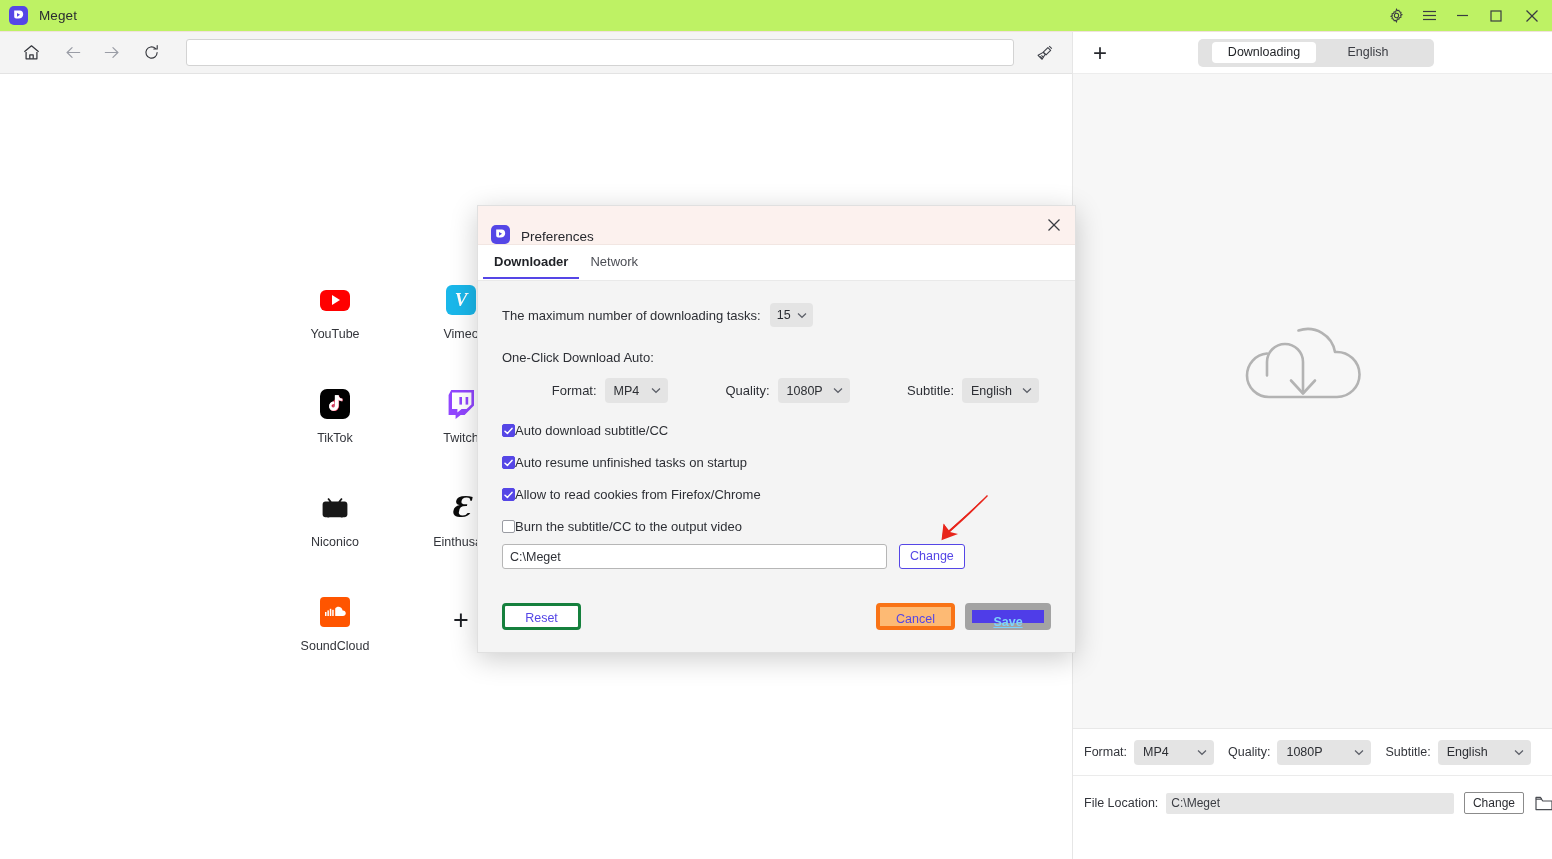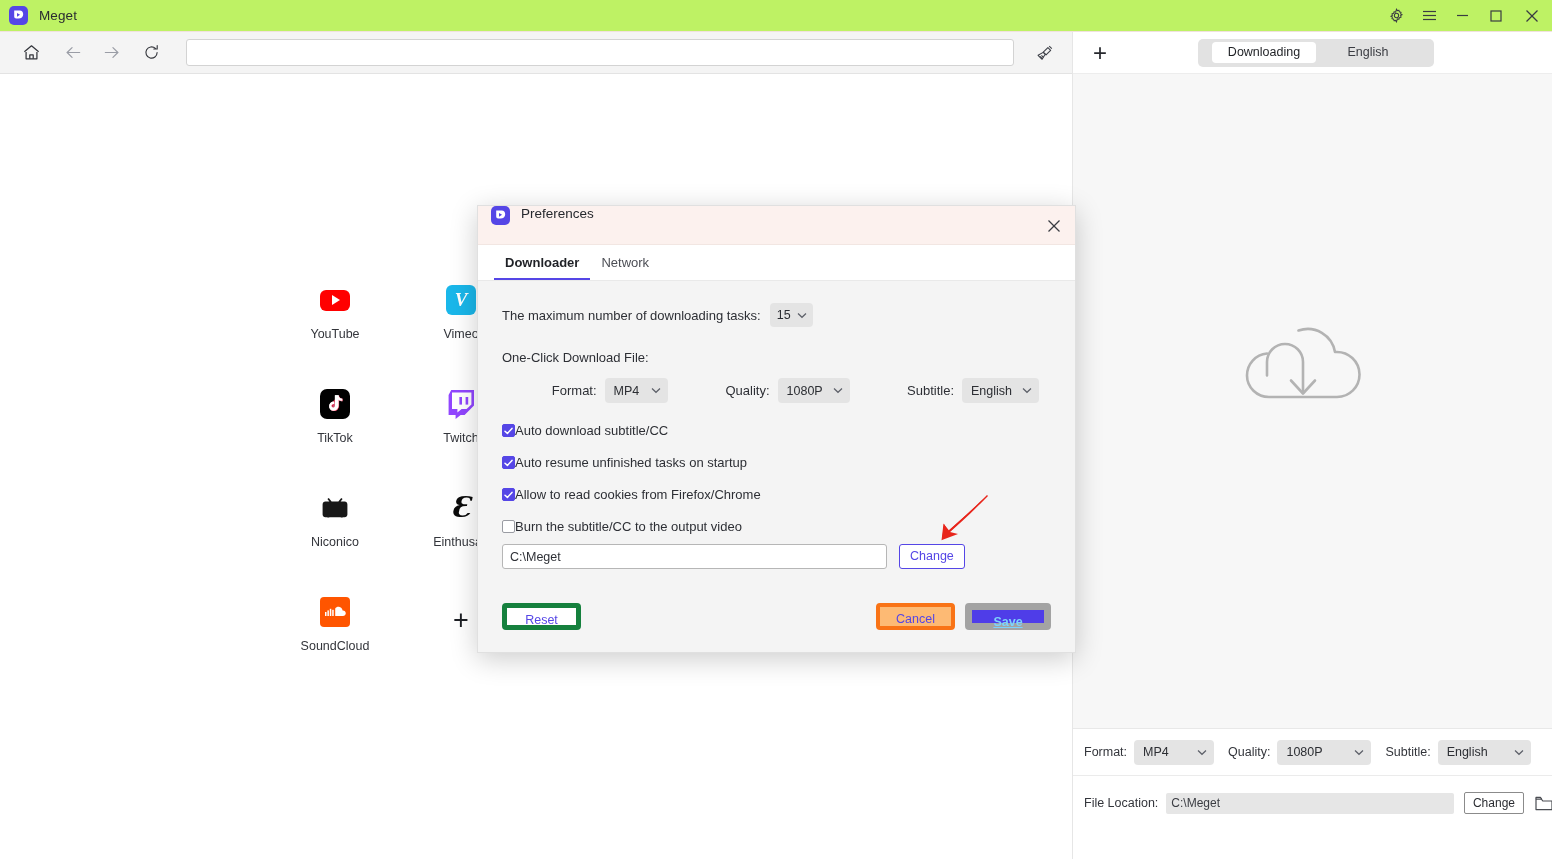--- a/index.html
+++ b/index.html
@@ -164,35 +164,35 @@
   .folder-ico { margin-left: 11px; color: #4a4c52; display:flex; }
 
   
   .dialog {
     position: absolute; left: 477px; top: 205px; width: 599px; height: 448px;
     background: #f4f4f4;
     box-shadow: 0 6px 26px rgba(0,0,0,.20);
     border: 1px solid #e0e0e0;
   }
   .dlg-title {
-    height: 39px; background: #fcf1ee; display: flex; align-items: flex-start;
+    height: 39px; background: #fcf1ee; display: flex; align-items: flex-end;
     border-bottom: 1px solid #f2e6e2;
   }
   .dlg-logo {
     width: 19px; height: 19px; margin-left: 13px; background: #5546e6;
     border-radius: 5px; display: flex; align-items: center; justify-content: center;
   }
   .dlg-title-text { margin-left: 11px; font-size: 13.5px; color: #26282d; }
   .dlg-close {
     margin-left: auto; width: 42px; height: 39px; display:flex;
     align-items:center; justify-content:center; color:#3a3c42;
   }
   .dlg-tabs {
-    height: 36px; background: #ffffff; display: flex; align-items: center;
-    padding-left: 16px; border-bottom: 1px solid #e9e9e9;
+    height: 36px; background: #ffffff; display: flex; align-items: flex-start;
+    padding-left: 5px; border-bottom: 1px solid #e9e9e9;
   }
   .dlg-tab {
     height: 34px; line-height: 34px; padding: 0 11px; font-size: 13px;
     color: #4c4e55; position: relative;
   }
   .dlg-tab.active { color: #1f2126; font-weight: 600; }
   .dlg-tab.active::after {
     content:""; position:absolute; left:0; right:0; bottom:0; height:2px; background:#5546e6;
   }
   .dlg-body { position: relative; padding: 22px 36px 0 24px; }
@@ -239,21 +239,21 @@
     color: #5546e6; font-size: 12.5px; line-height: 23px;
   }
   .dlg-footer {
     position: absolute; left: 0; bottom: 0; width: 100%; height: 72px;
     padding: 0 24px; display: flex; align-items: center;
   }
   .btn {
     height: 27px; border-radius: 4px; font-size: 12.5px; line-height: 25px;
     text-align: center;
   }
-  .btn-reset { width: 79px; border: 5px solid #15803d; background:#fff; color:#5546e6; }
+  .btn-reset { width: 79px; border: 3px solid #15803d; background:#fff; color:#5546e6; }
   .btn-cancel { width: 79px; border: 4px solid #f97316; background:#fdba74; color:#5546e6;
                 margin-left: auto; }
   .btn-save { width: 86px; border: 7px solid #a3a3a3; background:#4f3de8; color:#7dd3fc;
               margin-left: 10px; font-weight: 600; text-decoration: underline; }
 
   .red-arrow { position: absolute; left: 934px; top: 494px; pointer-events:none; }
 </style>
 </head>
 <body>
 
@@ -513,21 +513,21 @@
         <div class="sel-max">
           <span>15</span>
           <span class="cv">
             <svg width="10" height="7" viewBox="0 0 10 7" fill="none" stroke="currentColor" stroke-width="1.2">
                 <polyline points="1,1.5 5,5.3 9,1.5"></polyline>
               </svg>
           </span>
         </div>
       </div>
 
-      <div class="sec-title">One-Click Download File:</div>
+      <div class="sec-title">One-Click Download Auto:</div>
 
       <div class="row-ocm">
         <span class="sp1"></span>
         <span class="ocm-label">Format:</span>
         <div class="ocm-sel ocm-format">
           <span>MP4</span>
           <span class="cv">
             <svg width="10" height="7" viewBox="0 0 10 7" fill="none" stroke="currentColor" stroke-width="1.2">
                 <polyline points="1,1.5 5,5.3 9,1.5"></polyline>
               </svg>

